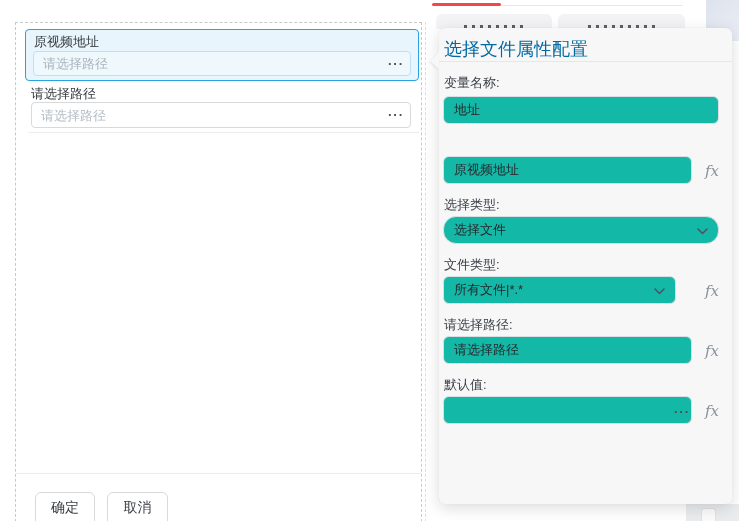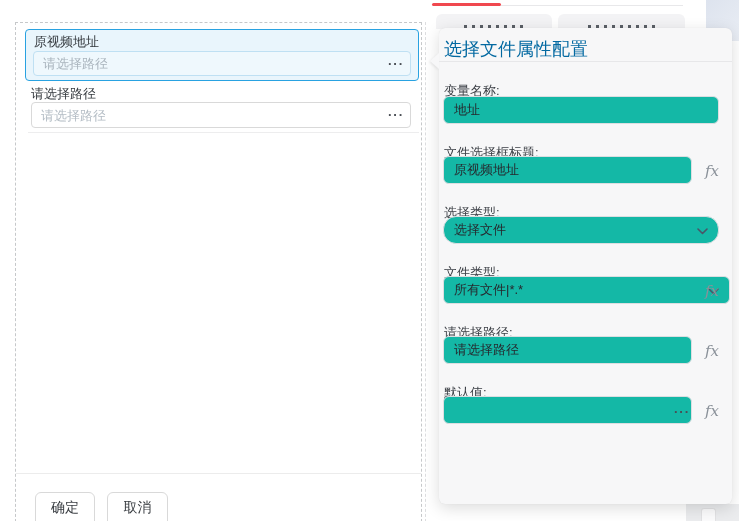--- a/index.html
+++ b/index.html
@@ -60,27 +60,27 @@
   .panel { position:absolute; left:439px; top:28px; width:293px; height:476px;
            background:#f7f7f8; border-radius:6px; z-index:5;
            box-shadow:0 4px 16px rgba(0,0,0,0.14), 0 0 1px rgba(0,0,0,0.10); }
   .panel-arrow { position:absolute; left:-9px; top:25px; width:0; height:0;
                  border-top:8px solid transparent; border-bottom:8px solid transparent;
                  border-right:9px solid #f7f7f8;
                  filter:drop-shadow(-1px 1px 1px rgba(0,0,0,0.08)); }
   .panel-title { position:absolute; left:5px; top:9px; font-size:18px; color:#0369a1; }
   .panel-divider { position:absolute; left:0; top:33px; width:100%; height:1px; background:#e7e7e9; }
 
-  .p-label { position:absolute; left:5px; font-size:13px; color:#3a3e44;margin-top:8px; }
+  .p-label { position:absolute; left:5px; font-size:13px; color:#3a3e44; }
   .p-input, .p-select { position:absolute; left:4px; height:28px; background:#14b8a6;
             border:1px solid #dcdee1; border-radius:6px; font-size:13px; color:#26292e; }
   .p-input { padding:0 10px; outline:none; width:276px; }
   .p-input.short { width:249px; }
   .p-select { width:276px; display:flex; align-items:center; padding:0 28px 0 10px; cursor:pointer; }
-  .p-select.short { width:287px; }
+  .p-select.short { width:233px; }
   .chevron { position:absolute; right:10px; top:11px; }
   .fx { position:absolute; left:260px; width:26px; text-align:center; font-size:15px;
         font-style:italic; font-family:"DejaVu Serif","Liberation Serif",serif;
         color:#8a9199; cursor:pointer; } 
   .ell-default { position:absolute; left:235px; font-size:13px; font-weight:bold;
                  color:#4a4e54; letter-spacing:1px; cursor:pointer; }
 
   
   .r1l{top:46px;} .r1i{top:68px;}
   .r2l{top:108px;} .r2i{top:128px;} .r2fx{top:134px;}
@@ -134,21 +134,20 @@
   <div class="br-strip"></div>
 
   <div class="panel">
     <div class="panel-arrow"></div>
     <div class="panel-title">选择文件属性配置</div>
     <div class="panel-divider"></div>
 
     <div class="p-label r1l">变量名称:</div>
     <input class="p-input r1i" type="text" value="地址" style="">
 
-    <div class="p-label r2l">文件选择框标题:</div>
     <input class="p-input short r2i" type="text" value="原视频地址" style="">
     <div class="fx r2fx">fx</div>
 
     <div class="p-label r3l">选择类型:</div>
     <div class="p-select r3i">
       <span>选择文件</span>
       <svg class="chevron" width="11" height="7" viewBox="0 0 11 7">
           <polyline points="1,1 5.5,5.5 10,1" fill="none" stroke="#4a5568" stroke-width="1.6" stroke-linecap="round" stroke-linejoin="round"></polyline>
         </svg>
     </div>

